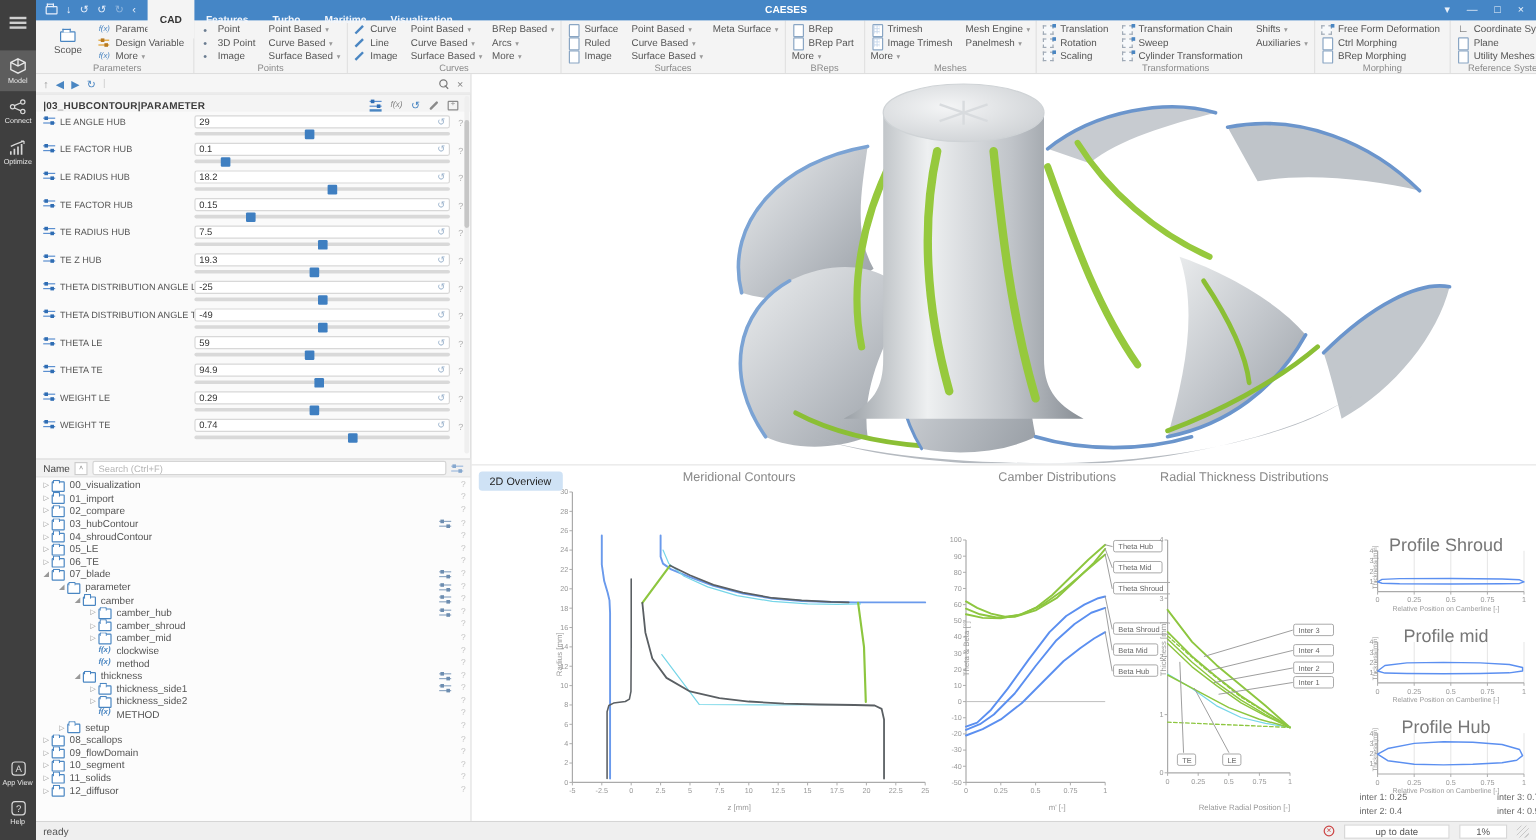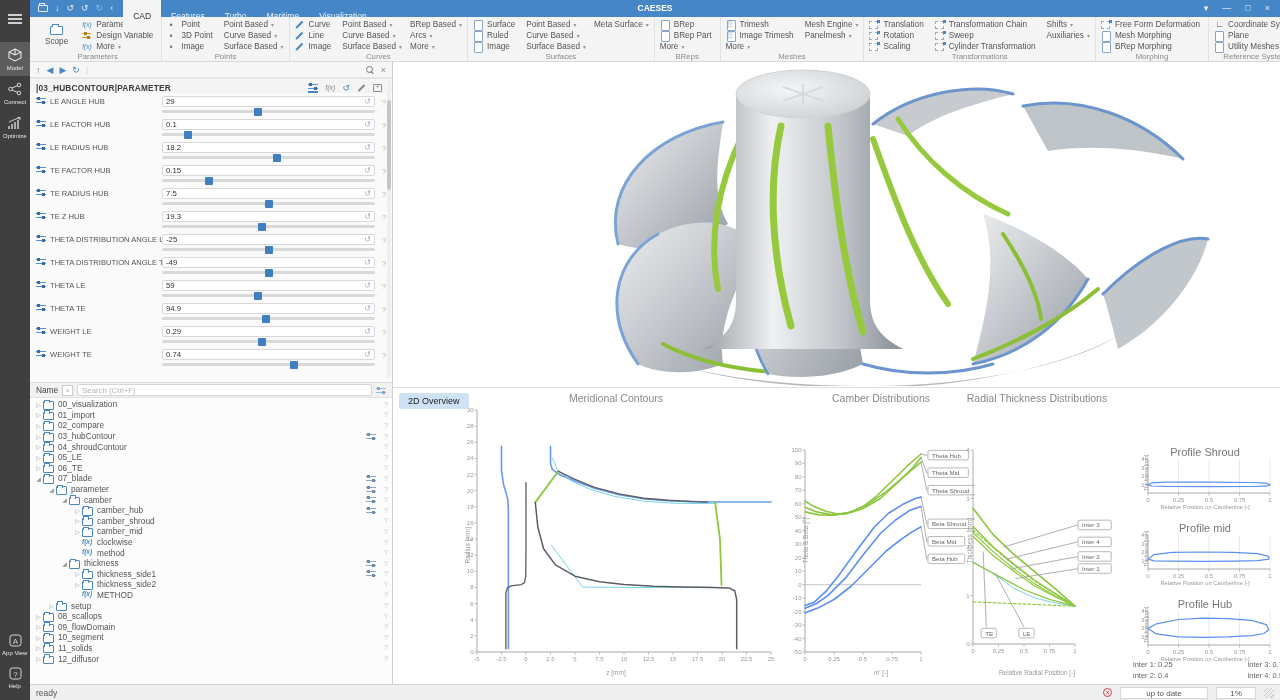--- a/index.html
+++ b/index.html
@@ -17,21 +17,21 @@
   
   .main{flex:1;display:flex;flex-direction:column;min-width:0}
   
   .titlebar{height:17px;background:#4586c6;display:flex;align-items:stretch;color:#fff;flex:none;position:relative}
   .qa{display:flex;align-items:center;gap:7px;padding:0 10px 0 8px}
   .qicn{font-size:9px;color:#e7eefb;line-height:17px;cursor:pointer}
   .qicn.dim{opacity:.45}
   .qicn.folder{width:10px;height:7px;border:1px solid #e7eefb;border-radius:1px;position:relative}
   .qicn.folder::before{content:"";position:absolute;top:-3px;left:0;width:4px;height:2px;border:1px solid #e7eefb;border-bottom:none}
   .tabs{display:flex;align-items:stretch}
-  .ttab{padding:16px 10px;font-size:8.5px;font-weight:normal;display:flex;align-items:center;color:#f2f6fc;cursor:pointer}
+  .ttab{padding:16px 10px;font-size:8.5px;font-weight:bold;display:flex;align-items:center;color:#f2f6fc;cursor:pointer}
   .ttab.active{background:#f4f4f4;color:#333}
   .apptitle{position:absolute;left:0;right:0;text-align:center;font-size:8.5px;font-weight:bold;line-height:17px;pointer-events:none}
   .winbtns{margin-left:auto;display:flex;align-items:center;gap:14px;padding-right:10px}
   .winbtn{font-size:9px;color:#eaf1fa;cursor:pointer;line-height:17px}
   
   .ribbon{height:45px;background:#f4f4f4;border-bottom:1px solid #d9d9d9;display:flex;align-items:stretch;padding-left:4px;overflow:hidden;flex:none}
   .rgroup{display:flex;flex-direction:column;border-right:1px solid #e2e2e2;padding:2px 5px 0 5px;flex:none}
   .rcols{display:flex;gap:8px;flex:1}
   .rcol{display:flex;flex-direction:column}
   .ritem{display:flex;align-items:center;height:11px;font-size:8.2px;color:#555;white-space:nowrap;cursor:pointer}
@@ -114,21 +114,21 @@
   .viewport3d{height:326px;border-bottom:1px solid #e0e0e0;position:relative;background:#fff;flex:none}
   .viewport3d svg{position:absolute;left:150px;top:2px}
   .charts{height:296px;position:relative;background:#fff;flex:none}
   .tabpill{position:absolute;left:6px;top:5px;background:#cfe2f5;color:#222;font-size:9px;padding:3px 9px;border-radius:3px;cursor:pointer;z-index:3}
   .chartbox{position:absolute}
   .ctitle{text-align:center;font-size:10.5px;color:#888;height:14px}
   .ylab{position:absolute;left:-2px;top:58%;transform:rotate(-90deg) translate(50%,0);transform-origin:center;font-size:6.5px;color:#999;white-space:nowrap}
   .ylab.sm{font-size:5.2px}
   .xlab{text-align:center;font-size:6.5px;color:#999;margin-top:-3px}
   .xlab.sm{font-size:5.8px}
-  .ctitle.sm{font-size:11px;color:#777;height:11px}
+  .ctitle.sm{font-size:15px;color:#777;height:11px}
   svg text.tick{font-size:6px;fill:#999;font-family:"Liberation Sans",sans-serif}
   svg text.lbl{font-size:6.2px;fill:#666;font-family:"Liberation Sans",sans-serif}
   .pnotes{position:absolute;left:740px;top:272px;width:150px;font-size:7.5px;color:#666}
   .pnotes .nrow{display:flex;justify-content:space-between;margin-bottom:2px}
   
   .statusbar{height:16px;background:#efefef;border-top:1px solid #d5d5d5;display:flex;align-items:center;padding:0 6px;gap:8px;flex:none}
   .stready{font-size:8.5px;color:#555}
   .stspacer{flex:1}
   .sterr{width:9px;height:9px;border:1px solid #cc4444;border-radius:50%;color:#cc4444;font-size:7px;line-height:7px;text-align:center}
   .stbox{background:#fff;border:1px solid #d8d8d8;font-size:8px;color:#555;text-align:center;height:12px;line-height:11px}
@@ -471,21 +471,21 @@
       <div class="rgroup">
         <div class="rcols">
           <div class="rcol">
               <div class="ritem">
                 <span class="ricn tr"></span>
                 <span class="rtxt">Free Form Deformation</span>
                 <span class="rcaret"></span>
               </div>
               <div class="ritem">
                 <span class="ricn page"></span>
-                <span class="rtxt">Mesh Morphing</span>
+                <span class="rtxt">Ctrl Morphing</span>
                 <span class="rcaret"></span>
               </div>
               <div class="ritem">
                 <span class="ricn page"></span>
                 <span class="rtxt">BRep Morphing</span>
                 <span class="rcaret"></span>
               </div>
             </div>
         </div>
         <div class="rglabel">Morphing</div>

